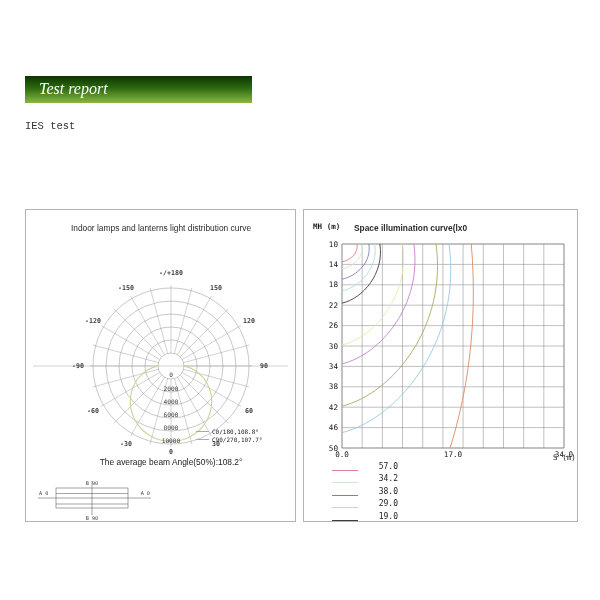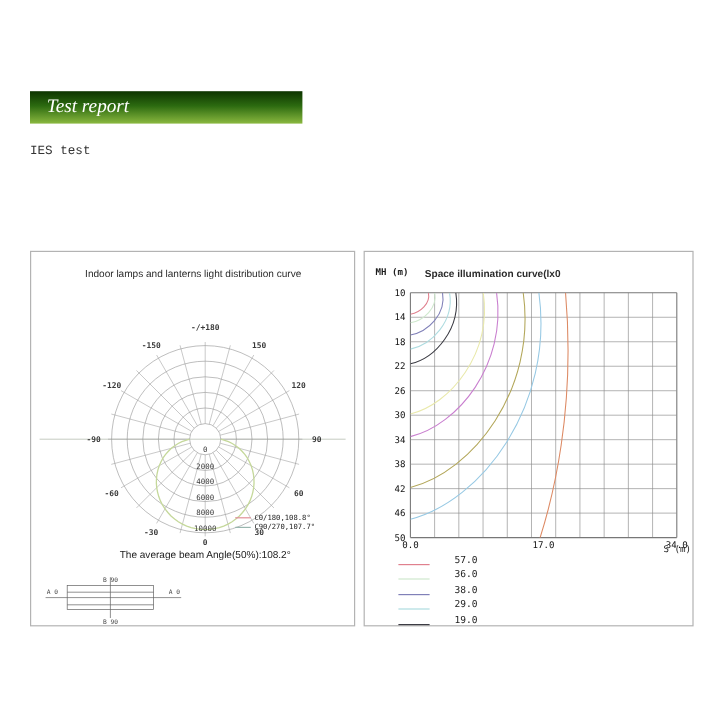--- a/index.html
+++ b/index.html
@@ -176,21 +176,21 @@
     <div class="mh-label">MH (m)</div>
     <div class="panel-title rp-title">Space illumination curve(lx0</div>
     <div class="s-label">S (m)</div>
     <div class="iso-legend-col col1" id="iso-legend-1">
         <div class="il-row">
           <span class="il-swatch" style="border-top-color: rgb(224, 128, 142);"></span>
           <span class="il-text">57.0</span>
         </div>
         <div class="il-row">
           <span class="il-swatch" style="border-top-color: rgb(207, 232, 205);"></span>
-          <span class="il-text">36.0</span>
+          <span class="il-text">34.2</span>
         </div>
         <div class="il-row">
           <span class="il-swatch" style="border-top-color: rgb(128, 128, 184);"></span>
           <span class="il-text">38.0</span>
         </div>
         <div class="il-row">
           <span class="il-swatch" style="border-top-color: rgb(174, 220, 224);"></span>
           <span class="il-text">29.0</span>
         </div>
         <div class="il-row">

